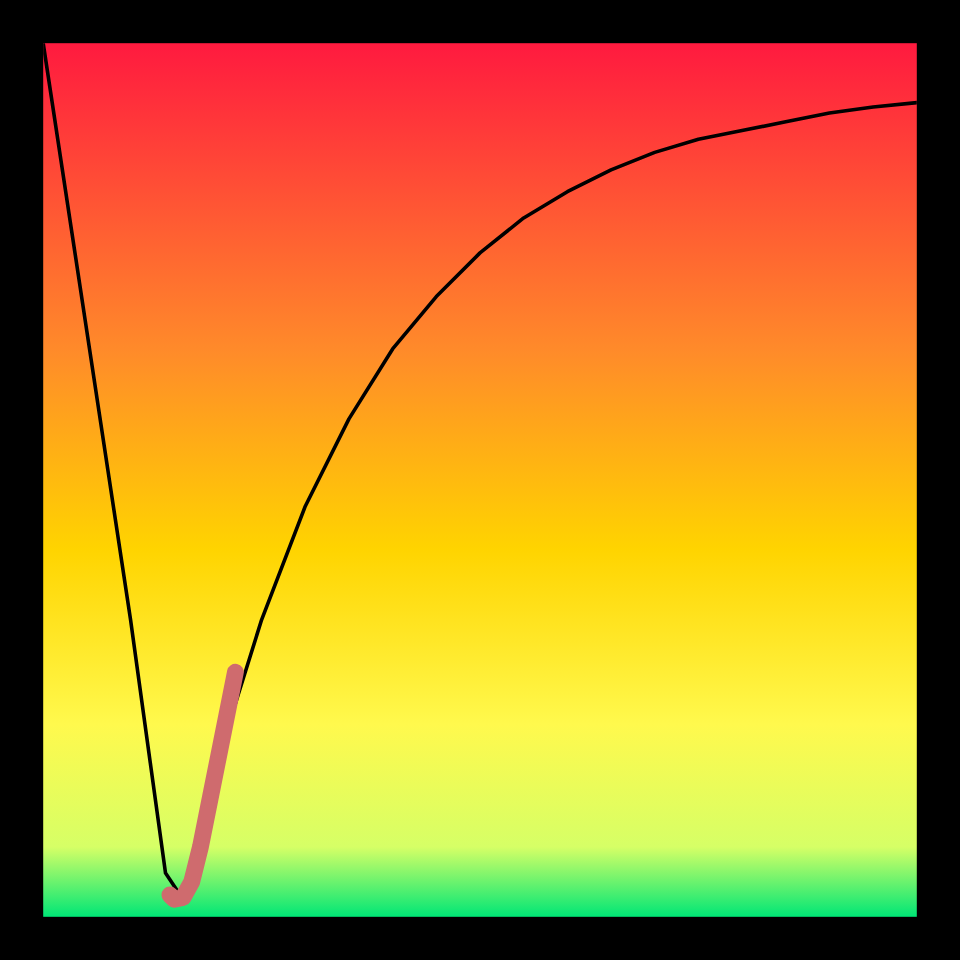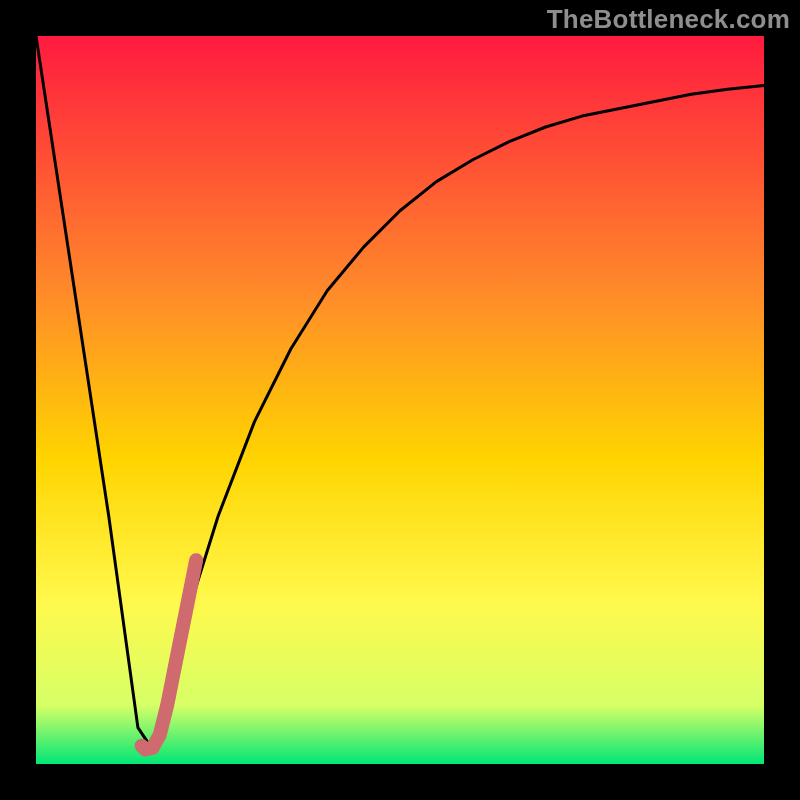--- a/index.html
+++ b/index.html
@@ -51,14 +51,13 @@
     <rect x="0" y="0" width="800" height="800" fill="#000"></rect>
 
     <rect id="plot-bg" x="36" y="36" width="728" height="728" fill="url(#bg-grad)"></rect>
 
     <g clip-path="url(#plot-clip)">
       <path id="curve-path" fill="none" stroke="#000000" stroke-width="3" stroke-linejoin="round" stroke-linecap="round" d="M36.00 36.00 L72.40 276.24 L108.80 516.48 L137.92 727.60 L152.48 749.44 L167.04 698.48 L181.60 632.96 L218.00 516.48 L254.40 421.84 L290.80 349.04 L327.20 290.80 L363.60 247.12 L400.00 210.72 L436.40 181.60 L472.80 159.76 L509.20 141.56 L545.60 127.00 L582.00 116.08 L618.40 108.80 L654.80 101.52 L691.20 94.24 L727.60 89.14 L764.00 85.50"></path>
       <path id="highlight-path" fill="none" stroke="#cf6b6e" stroke-width="14" stroke-linejoin="round" stroke-linecap="round" d="M141.56 745.80 L145.20 749.44 L152.48 747.98 L159.76 734.88 L167.04 705.76 L174.32 669.36 L181.60 632.96 L188.88 596.56 L196.16 560.16"></path>
     </g>
   </svg>
 
-  <div class="watermark">TheBottleneck.com</div>
 </div>
 
 </body></html>

